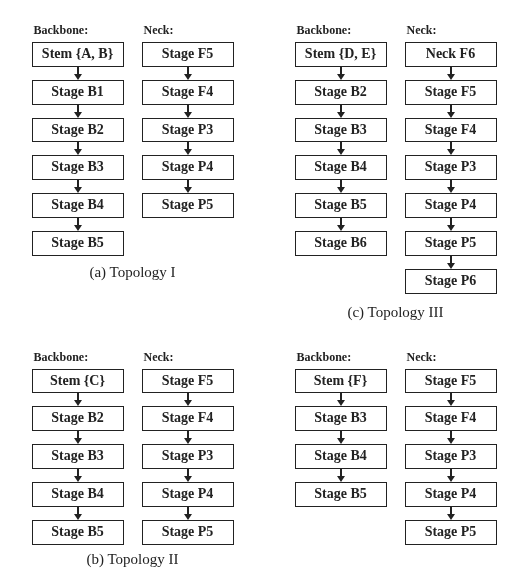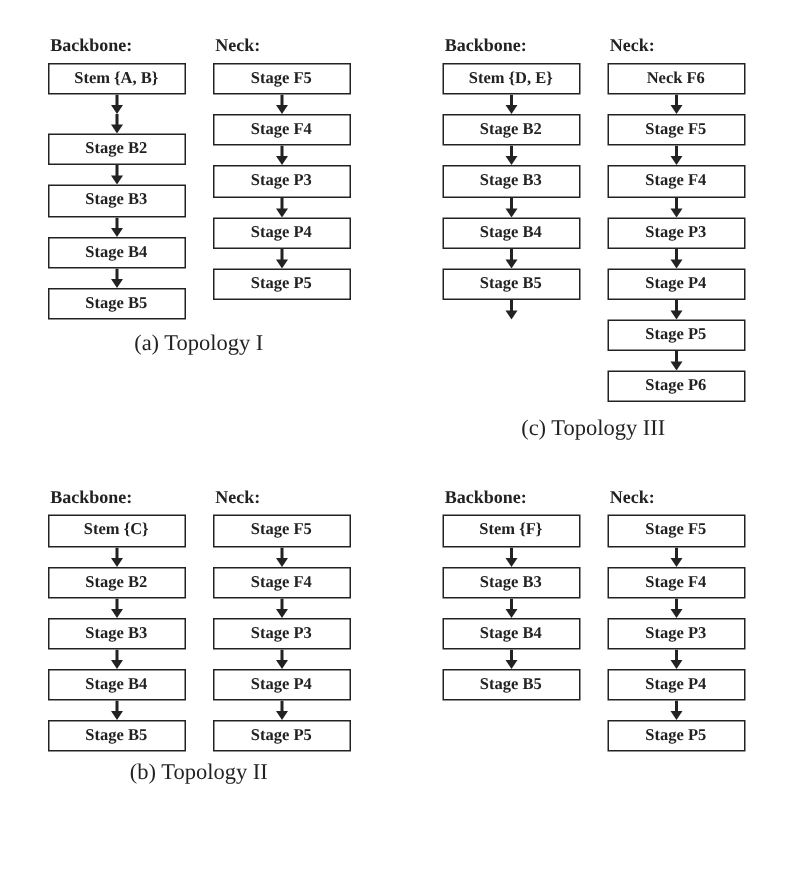--- a/index.html
+++ b/index.html
@@ -41,21 +41,21 @@
   .col-header {
     font-weight: bold;
     font-size: 12px;
     margin-bottom: 4px;
     align-self: flex-start;
     padding-left: 2px;
   }
   .node {
     border: 1px solid #222;
     background: #fff;
-    font-size: 11px;
+    font-size: 14px;
     font-weight: bold;
     padding: 3px 6px;
     min-width: 78px;
     text-align: center;
     line-height: 1.2;
     white-space: nowrap;
   }
   .arrow {
     display: flex;
     align-items: center;
@@ -90,20 +90,21 @@
       <div class="columns">
         <div class="col">
           <div class="col-header">Backbone:</div>
           <div class="node">Stem {A, B}</div>
           <div class="arrow">
               <svg width="12" height="13">
                 <line x1="6" y1="0" x2="6" y2="8" stroke="#222" stroke-width="2"></line>
                 <polygon points="2,7 10,7 6,13" fill="#222"></polygon>
               </svg>
             </div>
+          <div class="node">Stage B1</div>
           <div class="arrow">
               <svg width="12" height="13">
                 <line x1="6" y1="0" x2="6" y2="8" stroke="#222" stroke-width="2"></line>
                 <polygon points="2,7 10,7 6,13" fill="#222"></polygon>
               </svg>
             </div>
           <div class="node">Stage B2</div>
           <div class="arrow">
               <svg width="12" height="13">
                 <line x1="6" y1="0" x2="6" y2="8" stroke="#222" stroke-width="2"></line>
@@ -194,20 +195,21 @@
                 <polygon points="2,7 10,7 6,13" fill="#222"></polygon>
               </svg>
             </div>
           <div class="node">Stage B5</div>
           <div class="arrow">
               <svg width="12" height="13">
                 <line x1="6" y1="0" x2="6" y2="8" stroke="#222" stroke-width="2"></line>
                 <polygon points="2,7 10,7 6,13" fill="#222"></polygon>
               </svg>
             </div>
+          <div class="node">Stage B6</div>
         </div>
         <div class="col">
           <div class="col-header">Neck:</div>
           <div class="node">Neck F6</div>
           <div class="arrow">
               <svg width="12" height="13">
                 <line x1="6" y1="0" x2="6" y2="8" stroke="#222" stroke-width="2"></line>
                 <polygon points="2,7 10,7 6,13" fill="#222"></polygon>
               </svg>
             </div>

